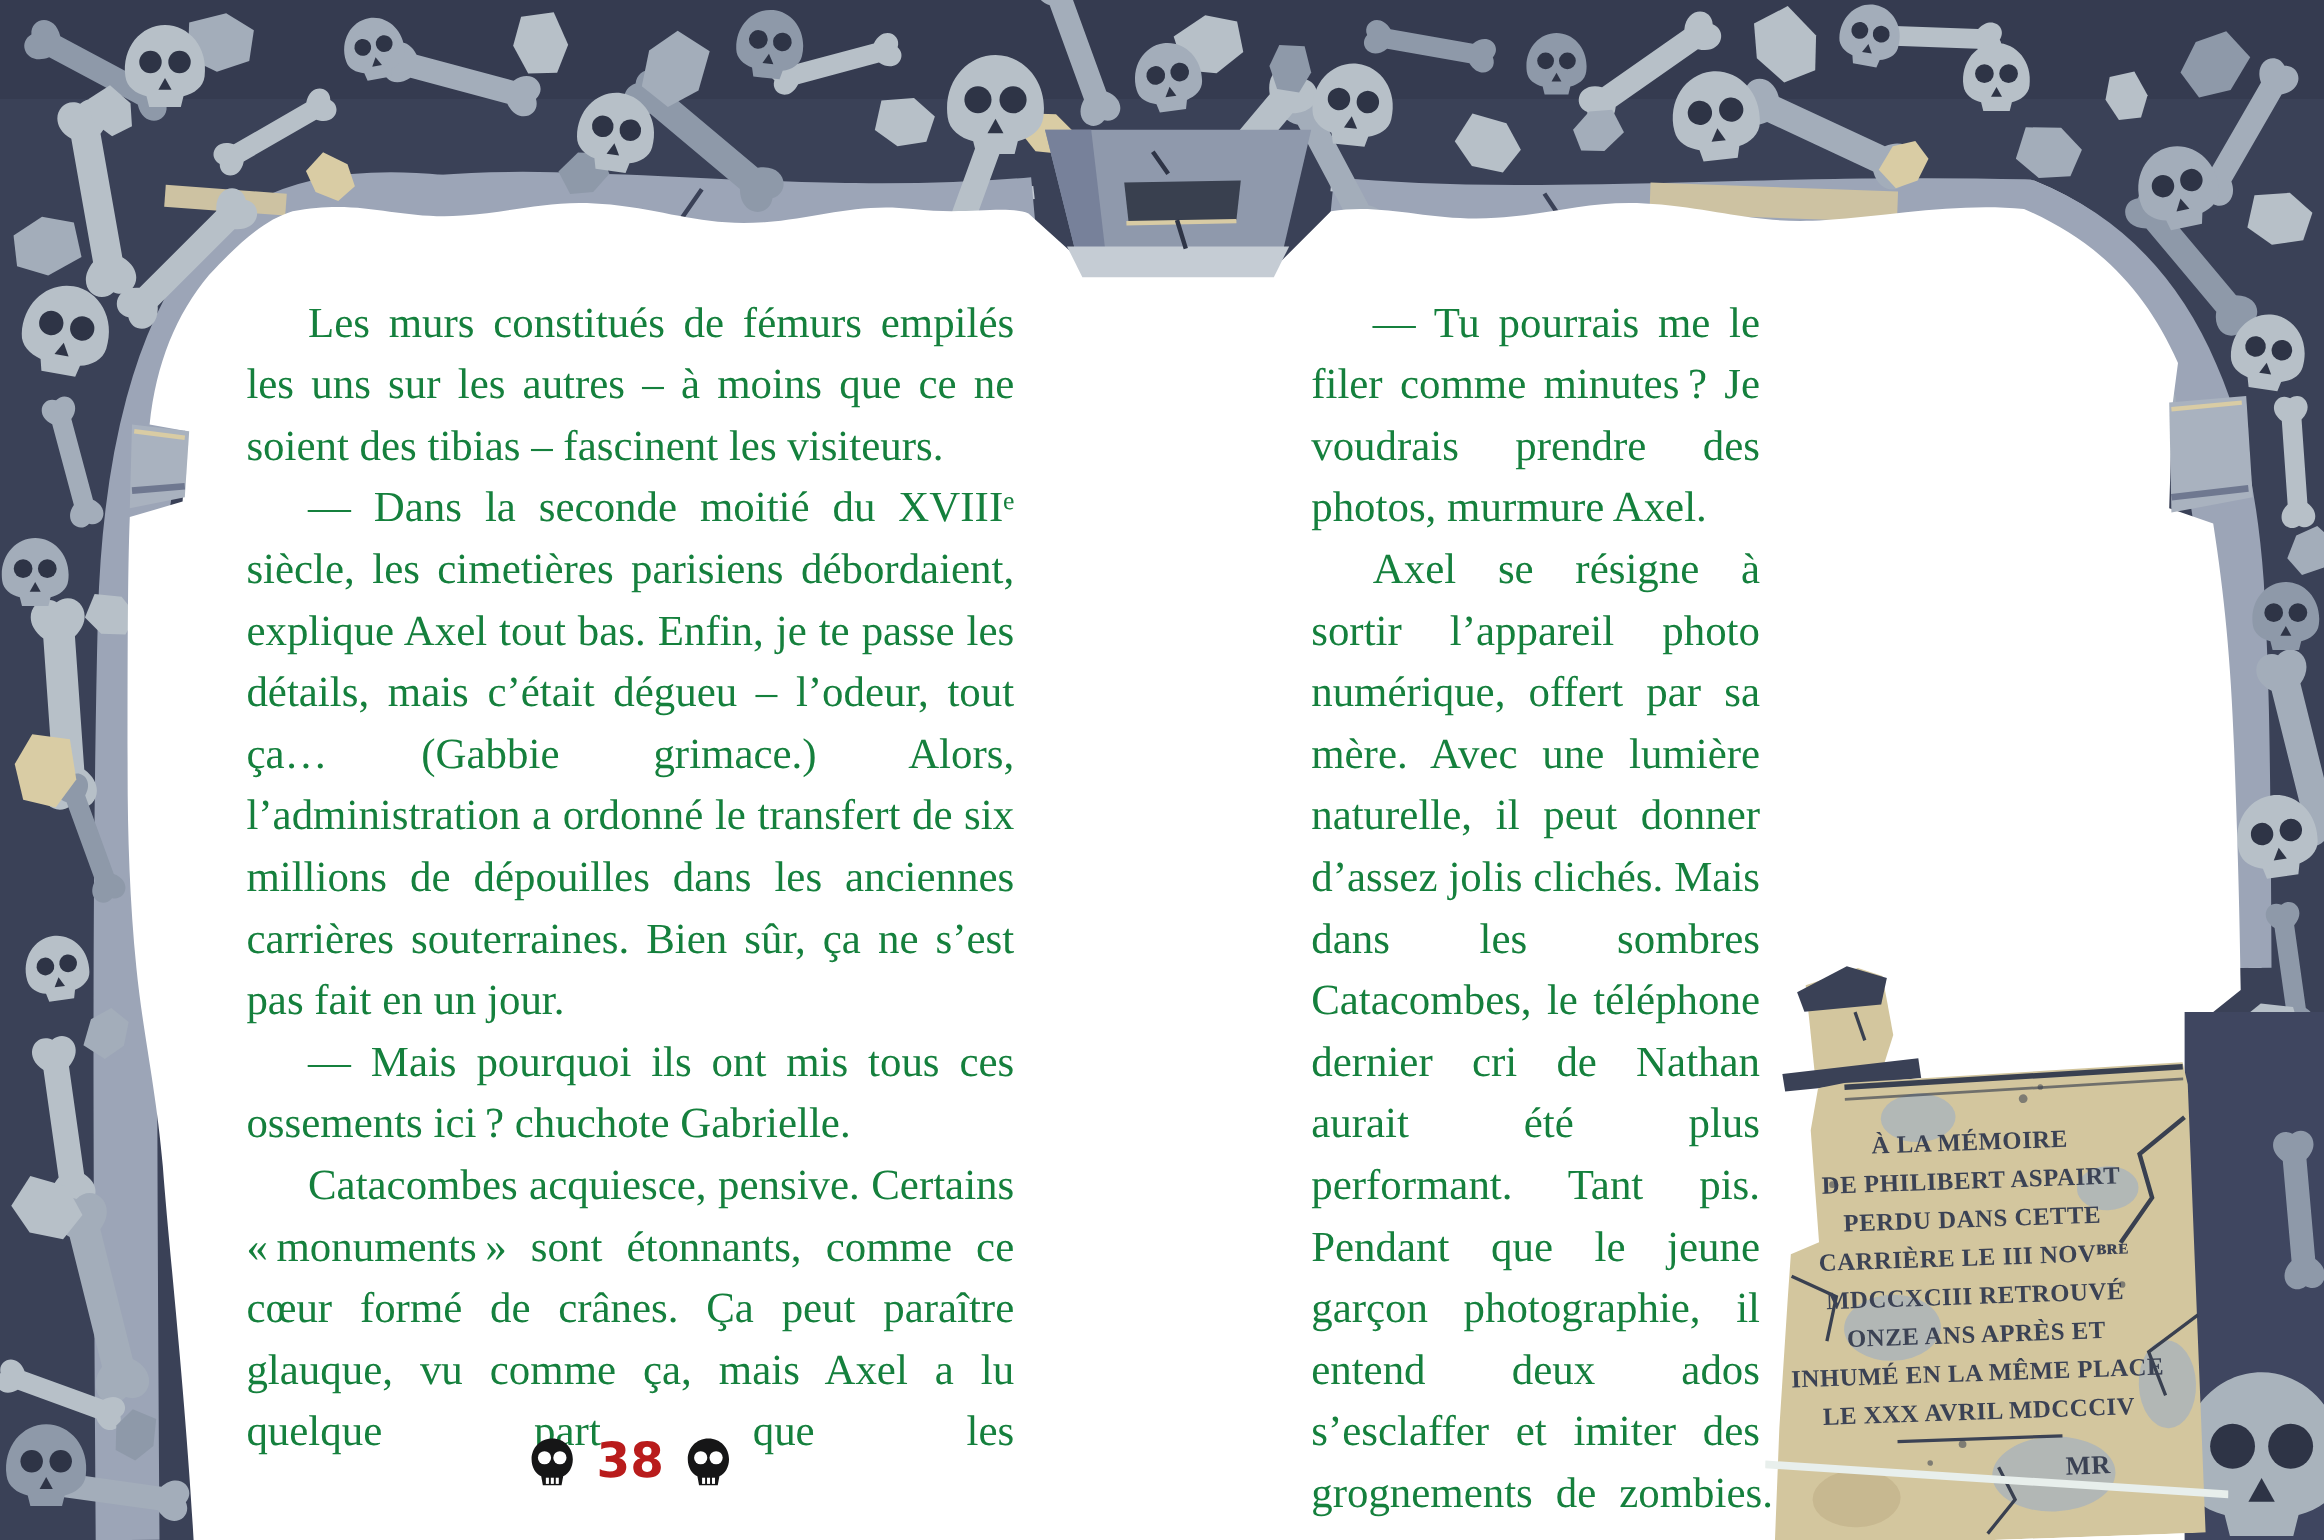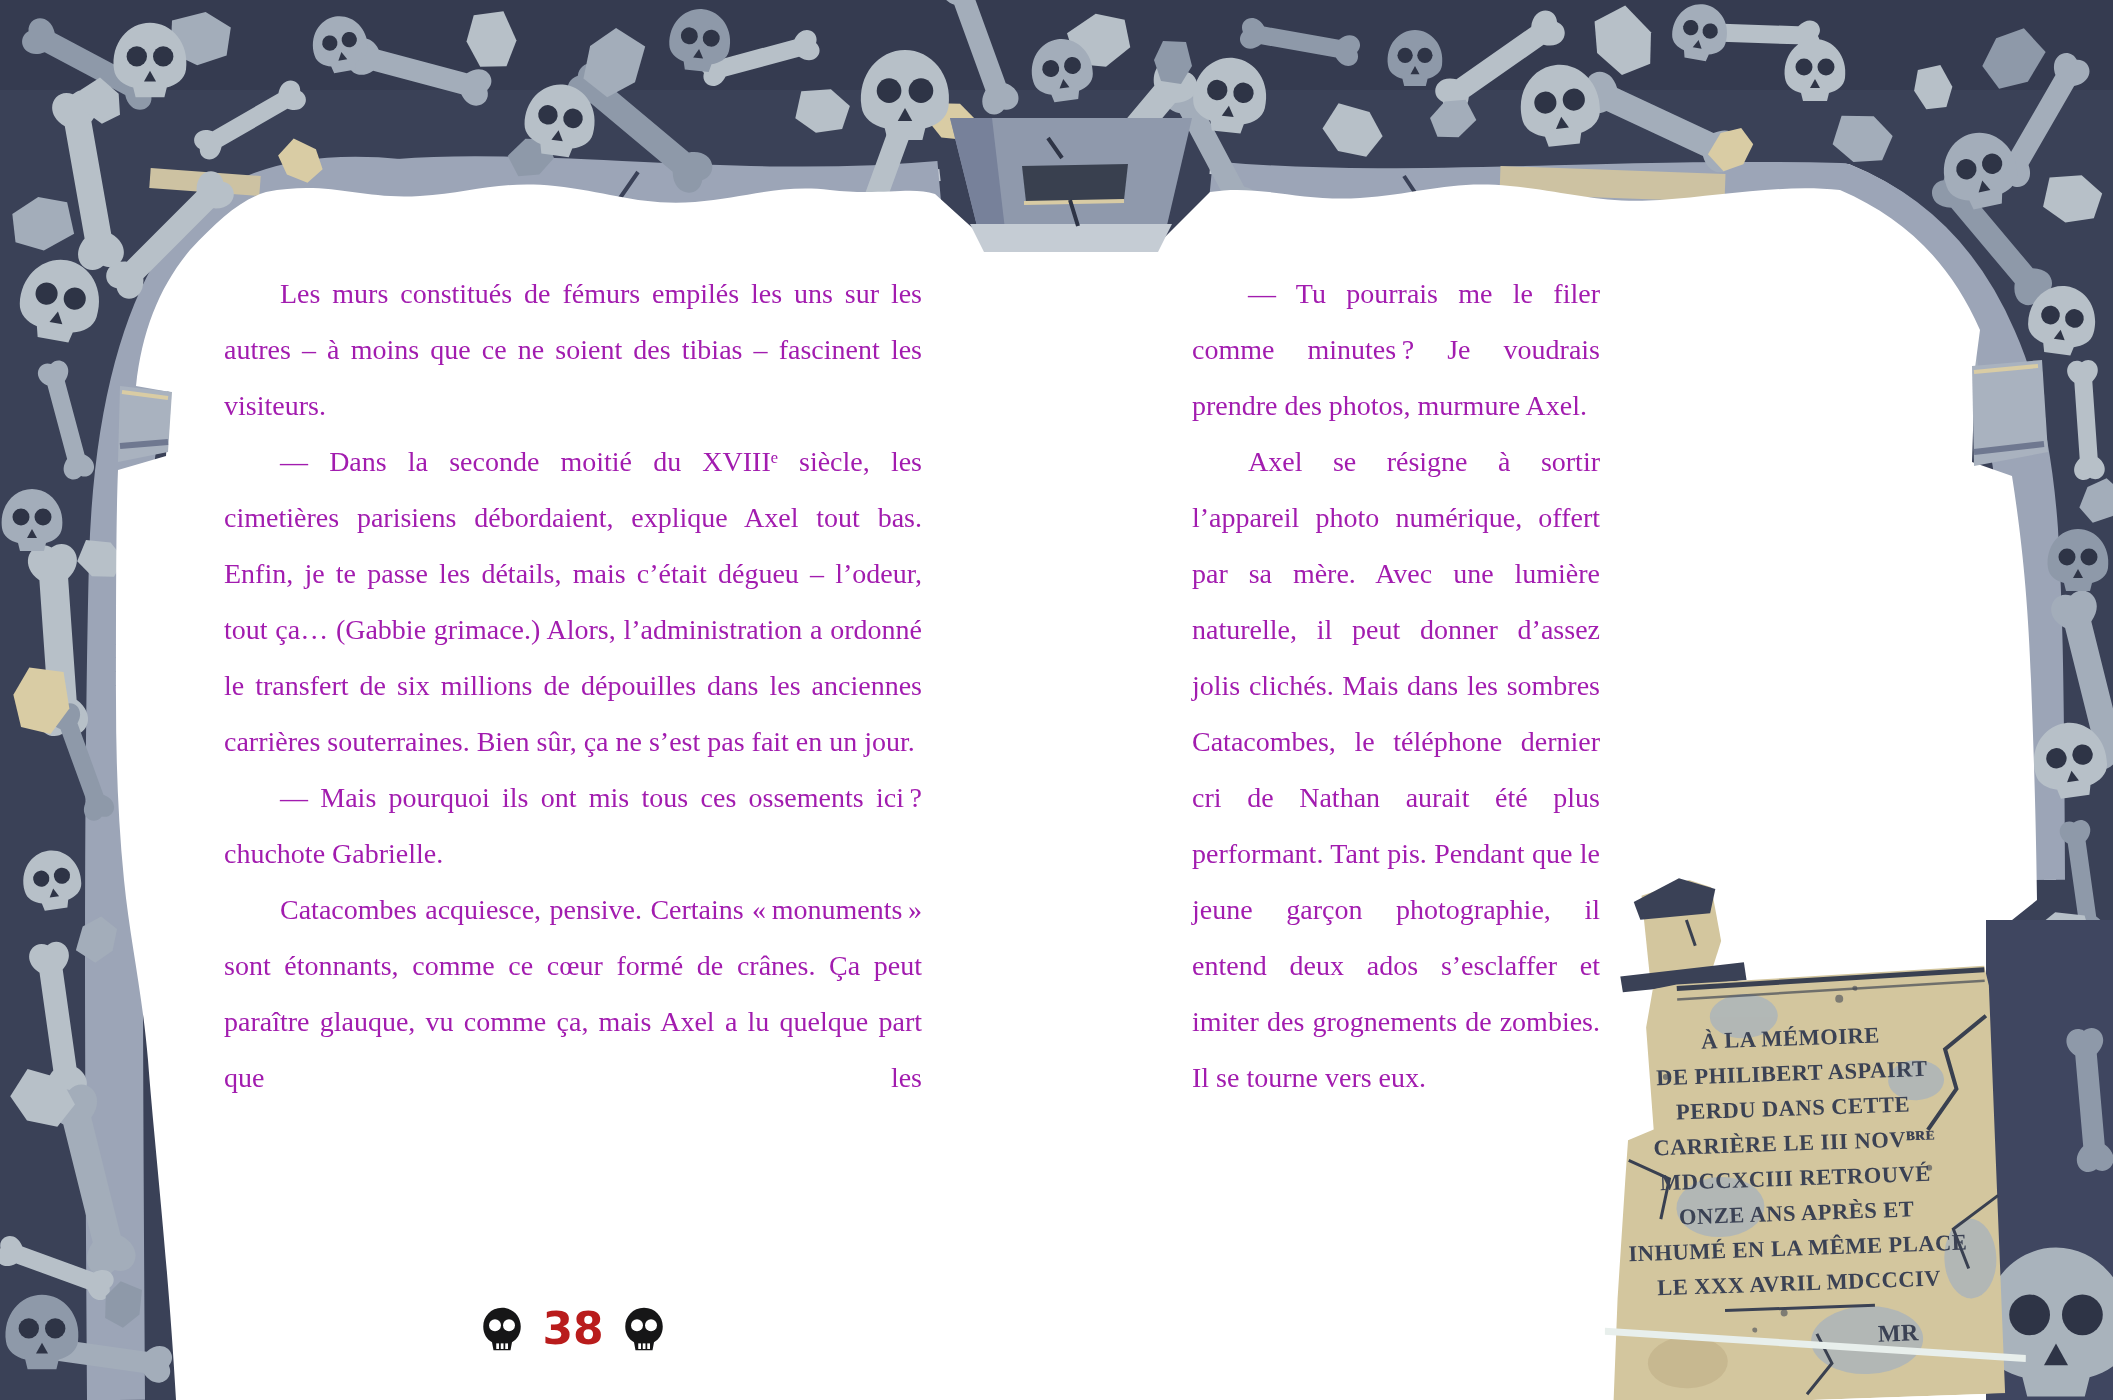--- a/index.html
+++ b/index.html
@@ -5,21 +5,21 @@
   html,body{margin:0;padding:0;}
   body{
     width:2113px;height:1400px;position:relative;overflow:hidden;
     background:#ffffff;font-family:"Liberation Serif",serif;
   }
   #border-art{position:absolute;left:0;top:0;width:2113px;height:1400px;z-index:1;}
 
   
   .text-col{
     position:absolute;top:266px;z-index:4;
-    font-size:28px;line-height:56px;color:#a21caf;
+    font-size:39px;line-height:56px;color:#15803d;
     text-align:justify;
   }
   .text-col p{margin:0;padding:0;}
   .text-col p.indent{text-indent:56px;}
   .text-col p.cont{text-align-last:justify;}
   #left-col{left:224px;width:698px;}
   #right-col{left:1192px;width:724px;}
   .stone-spacer{float:right;width:300px;height:440px;margin-top:600px;margin-left:16px;}
 
   

